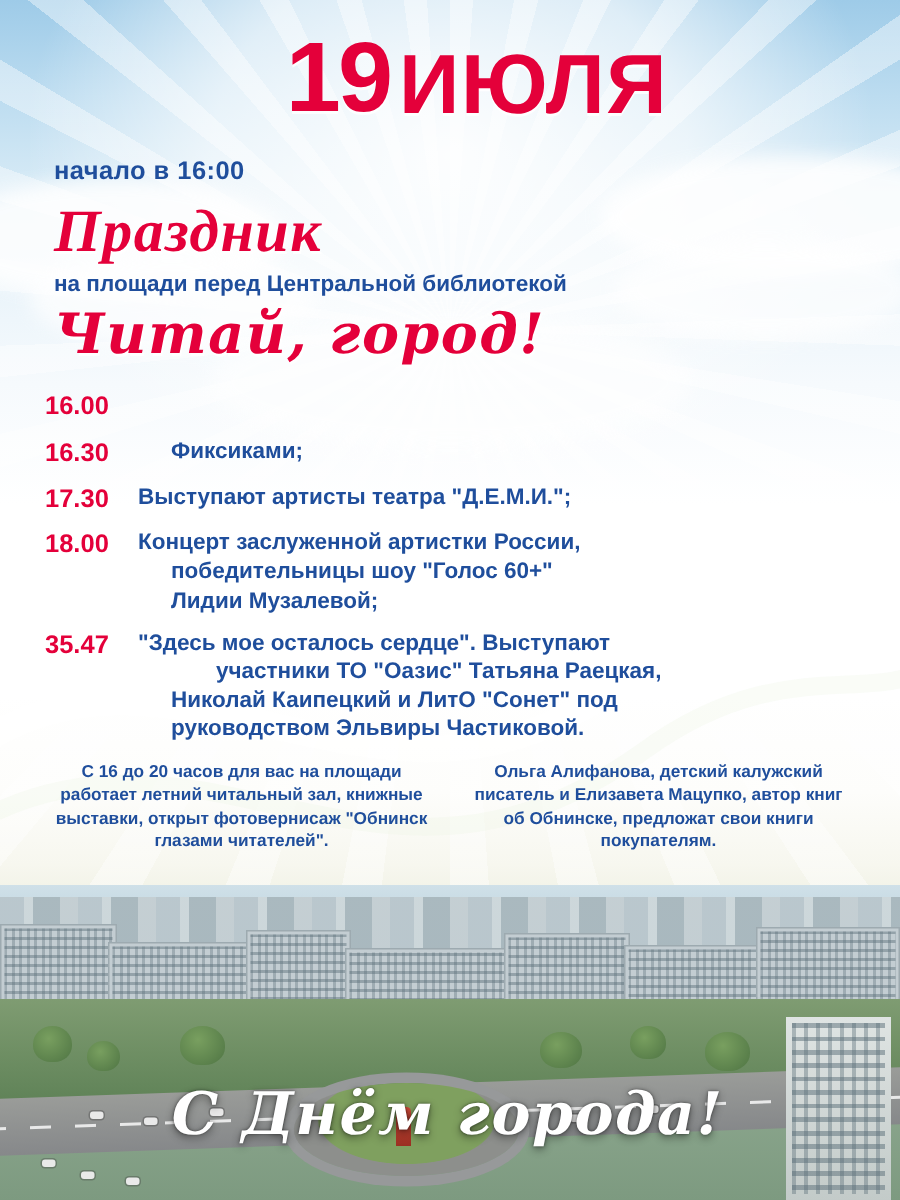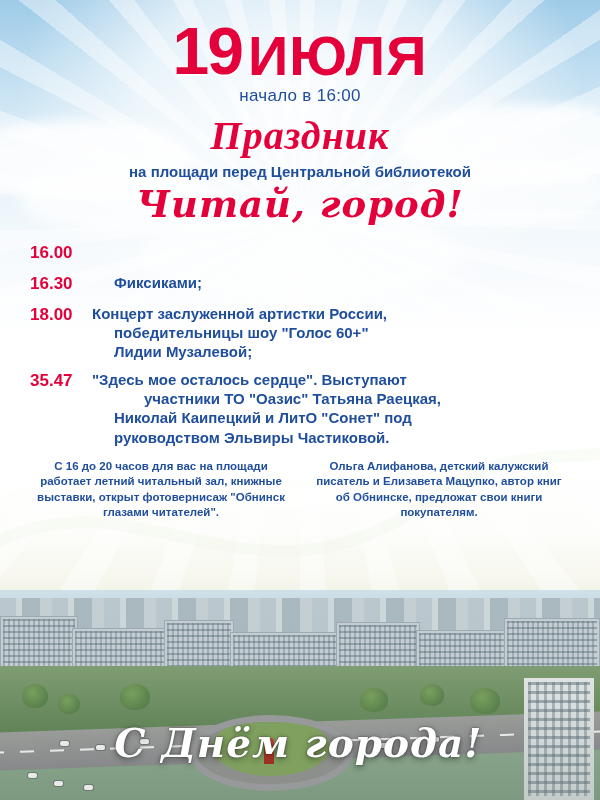--- a/index.html
+++ b/index.html
@@ -73,22 +73,23 @@
   .ribbon {
     position: absolute;
     pointer-events: none;
     opacity: .5;
   }
 
   
   .header {
     position: relative;
     z-index: 5;
-    text-align: center;
+    text-align: left;
     padding-top: 18px;
+    padding-left: 36px;
   }
   .date-line {
     display: flex;
     align-items: flex-end;
     justify-content: center;
     gap: 6px;
     line-height: 1;
   }
   .date-day {
     font-family: "Liberation Sans", sans-serif;
@@ -100,23 +101,23 @@
   }
   .date-month {
     font-family: "Liberation Sans", sans-serif;
     font-weight: bold;
     font-size: 56px;
     color: #e4003a;
     letter-spacing: 1px;
     text-shadow: 0 2px 0 rgba(255,255,255,.85);
   }
   .start-time {
-    margin-top: 2px;
+    margin-top: 20px;
     font-size: 17px;
-    font-weight: normal;
+    font-weight: bold;
     color: #1f4e9c;
     letter-spacing: .3px;
   }
   .prazdnik {
     margin-top: 6px;
     font-family: Liberation Serif, serif;
     font-style: italic;
     font-weight: bold;
     font-size: 40px;
     color: #e4003a;
@@ -357,20 +358,26 @@
       <div class="sched-time">16.00</div>
     </div>
 
     <div class="sched-row">
       <div class="sched-time">16.30</div>
       <div class="sched-text">
         <span class="ind2">Фиксиками;</span>
       </div>
     </div>
 
+    <div class="sched-row">
+      <div class="sched-time">17.30</div>
+      <div class="sched-text">
+        <span>Выступают артисты театра "Д.Е.М.И.";</span>
+      </div>
+    </div>
 
     <div class="sched-row">
       <div class="sched-time">18.00</div>
       <div class="sched-text">
         <span>Концерт заслуженной артистки России,</span>
         <span class="ind2">победительницы шоу "Голос 60+"</span>
         <span class="ind2">Лидии Музалевой;</span>
       </div>
     </div>
 

